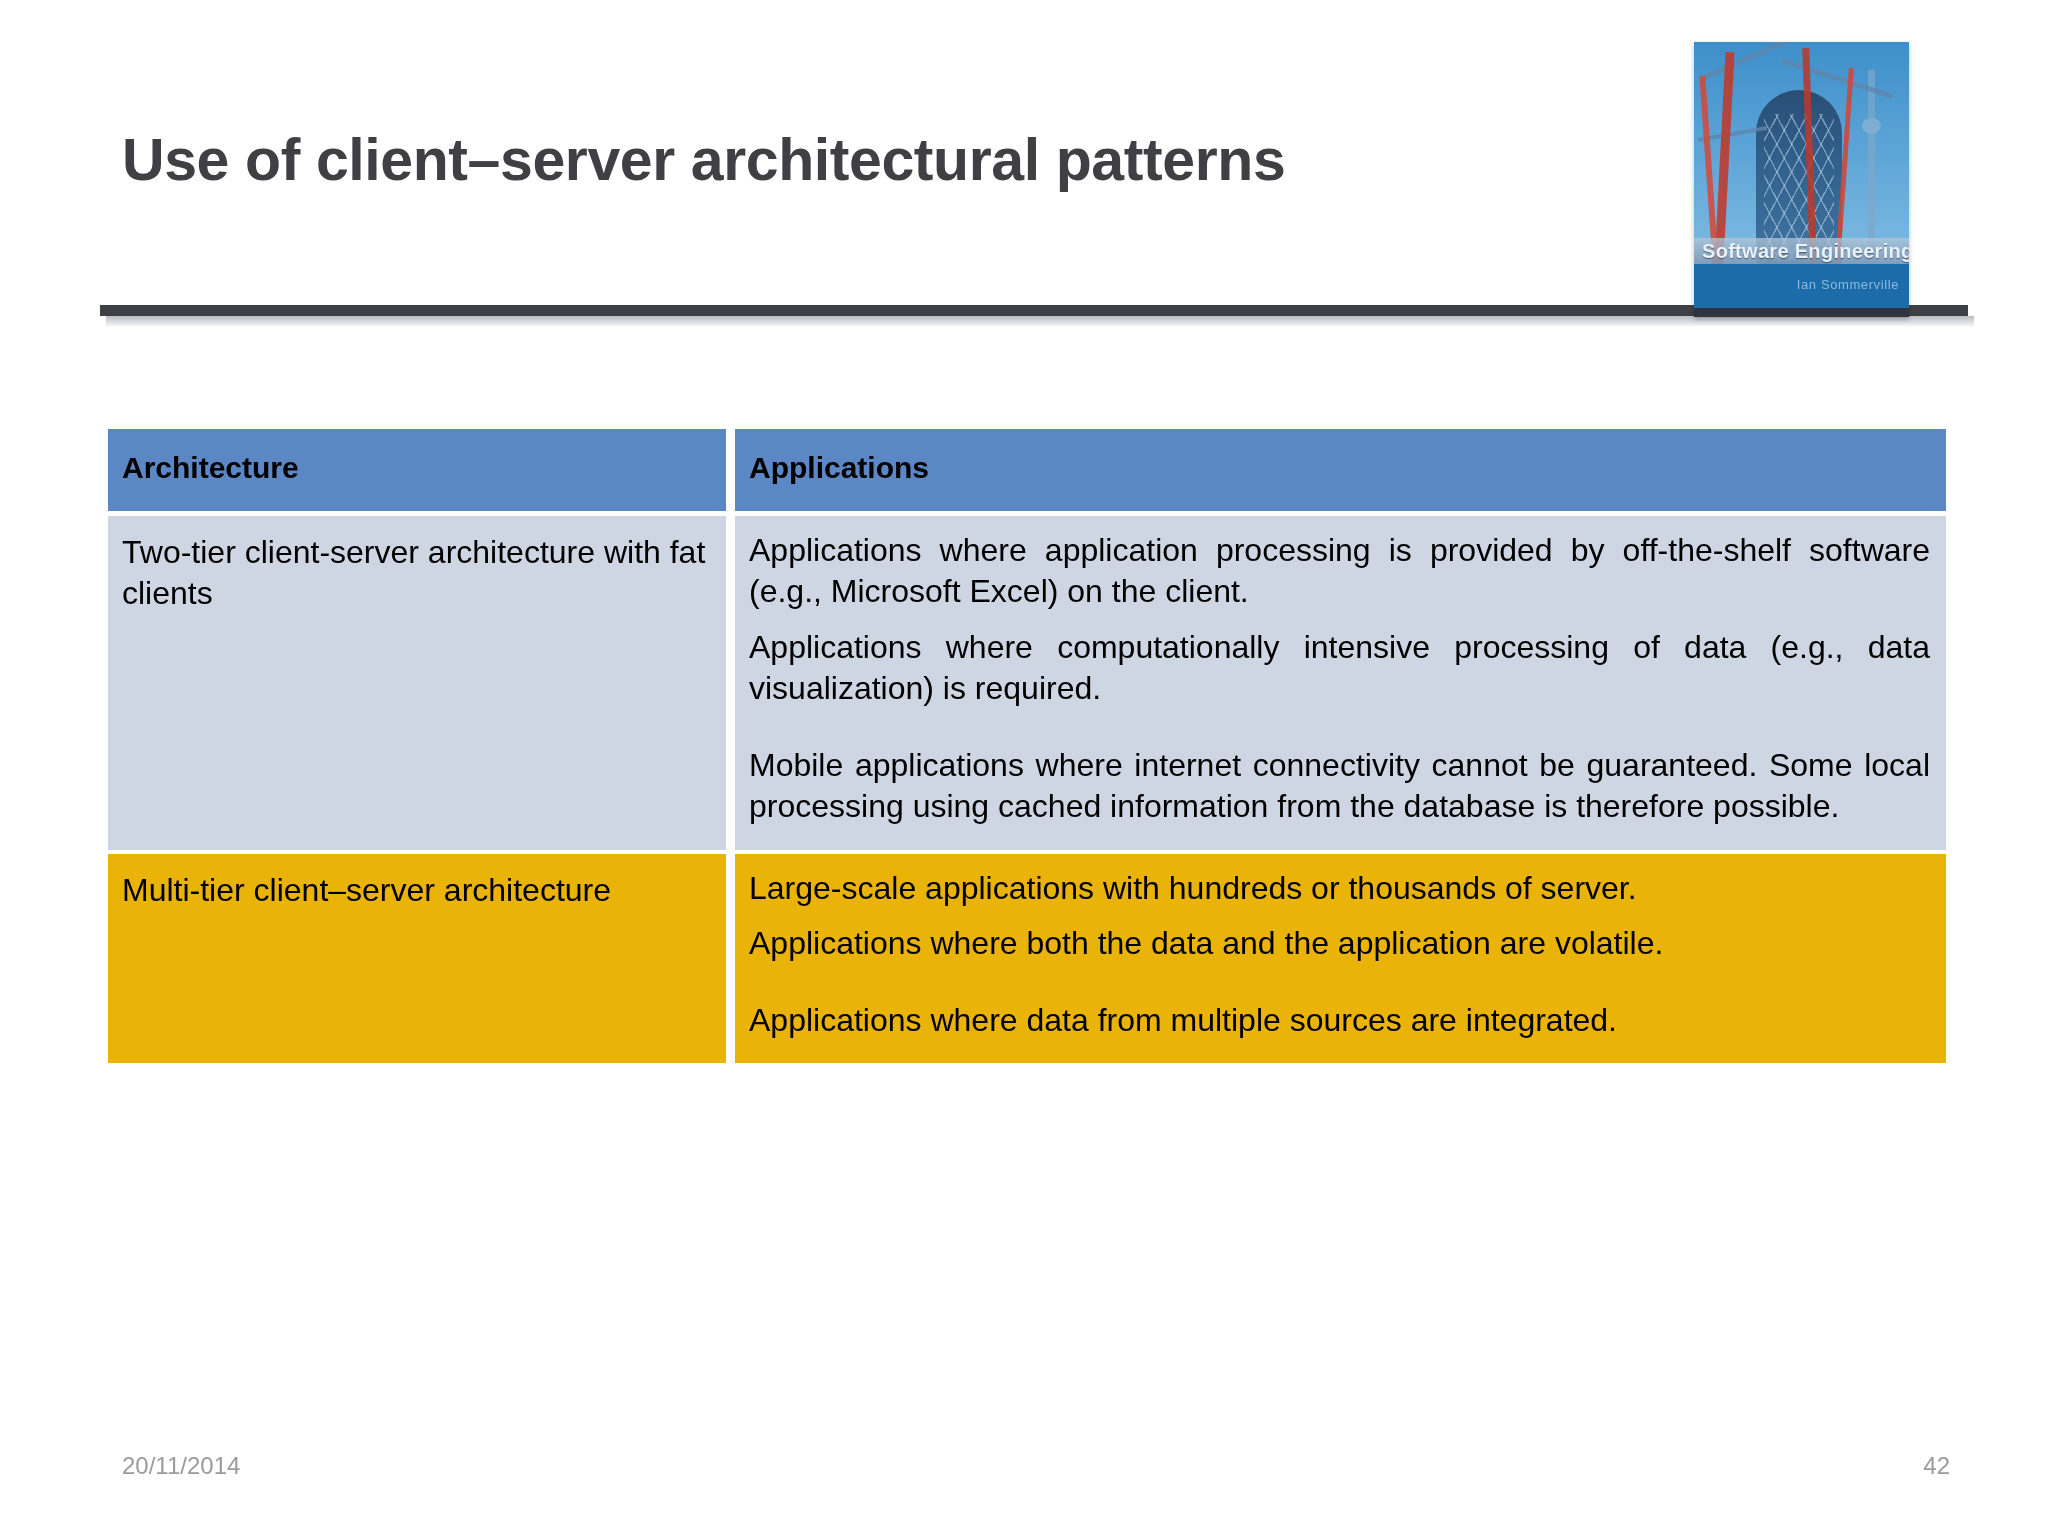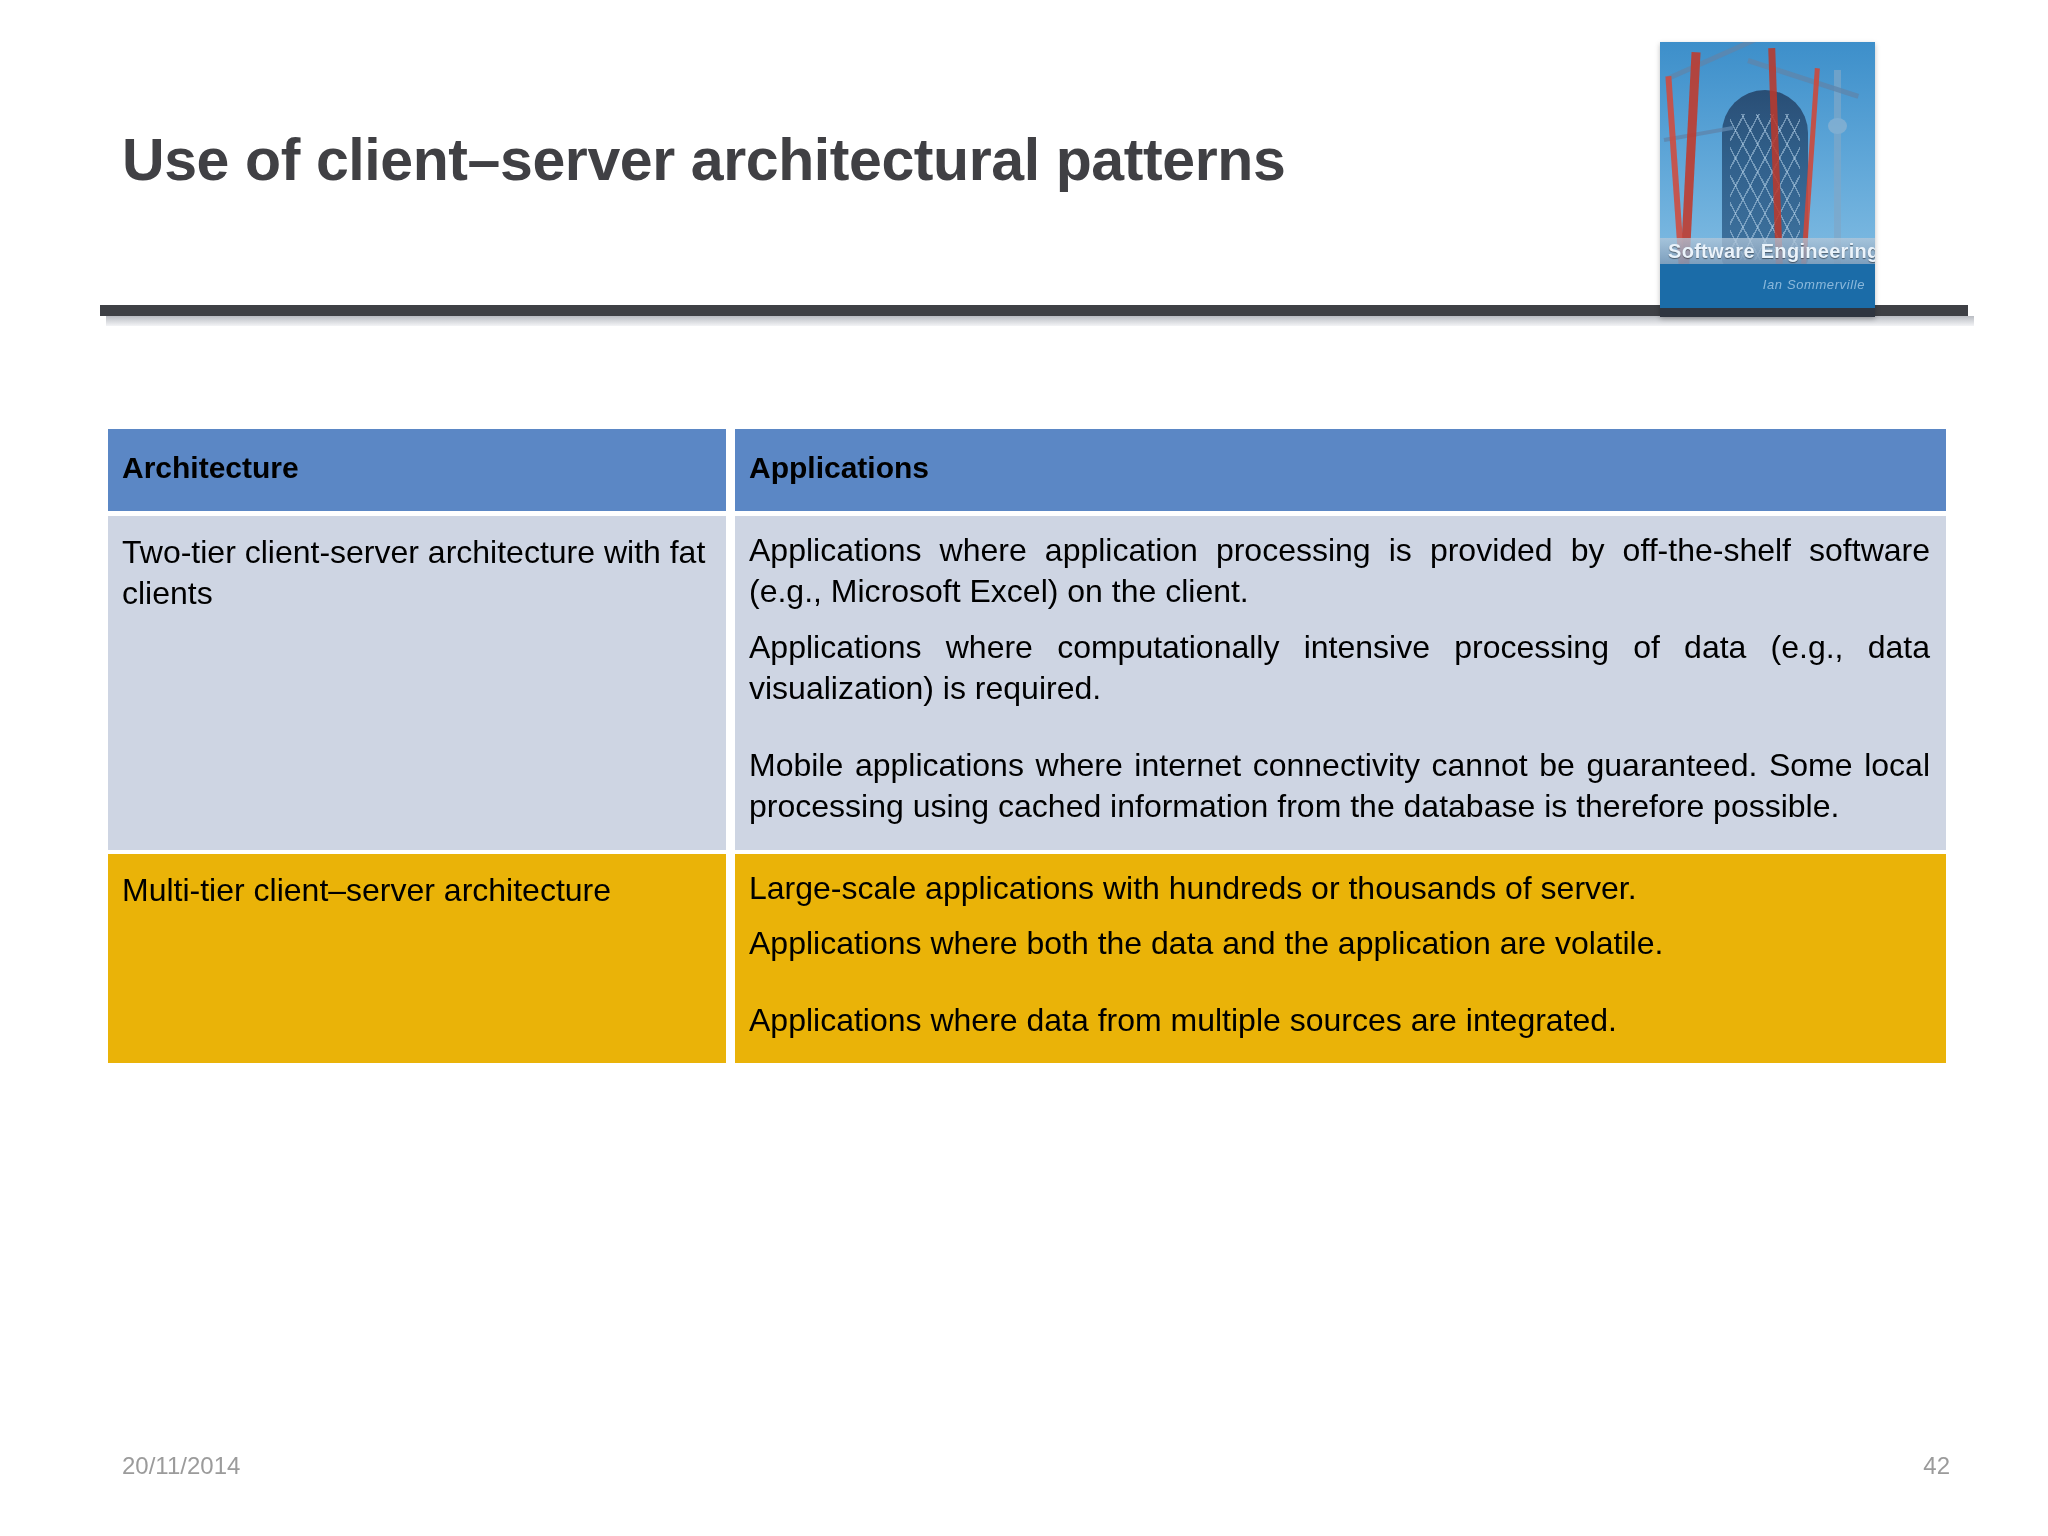--- a/index.html
+++ b/index.html
@@ -53,21 +53,21 @@
     left: 106px;
     top: 316px;
     width: 1868px;
     height: 10px;
     background: linear-gradient(to bottom, #b9bcc2 0%, #d9dbdf 55%, #f3f4f6 100%);
   }
 
   
   .book-cover {
     position: absolute;
-    left: 1660px;
+    left: 1694px;
     top: 42px;
     width: 215px;
     height: 275px;
     overflow: hidden;
     background: #2f7fc0;
     box-shadow: 0 2px 5px rgba(0,0,0,0.25);
   }
   .bc-sky {
     position: absolute;
     left: 0; top: 0; right: 0;
@@ -159,21 +159,20 @@
   }
   .bc-author {
     position: absolute;
     right: 10px;
     top: 235px;
     font-size: 13px;
     color: #9fc6e4;
     letter-spacing: 0.6px;
     white-space: nowrap;
     opacity: .85;
-    font-style: italic;
   }
 
   
   .patterns-table {
     position: absolute;
     left: 108px;
     top: 429px;
     width: 1838px;
     border-collapse: separate;
     border-spacing: 0;

